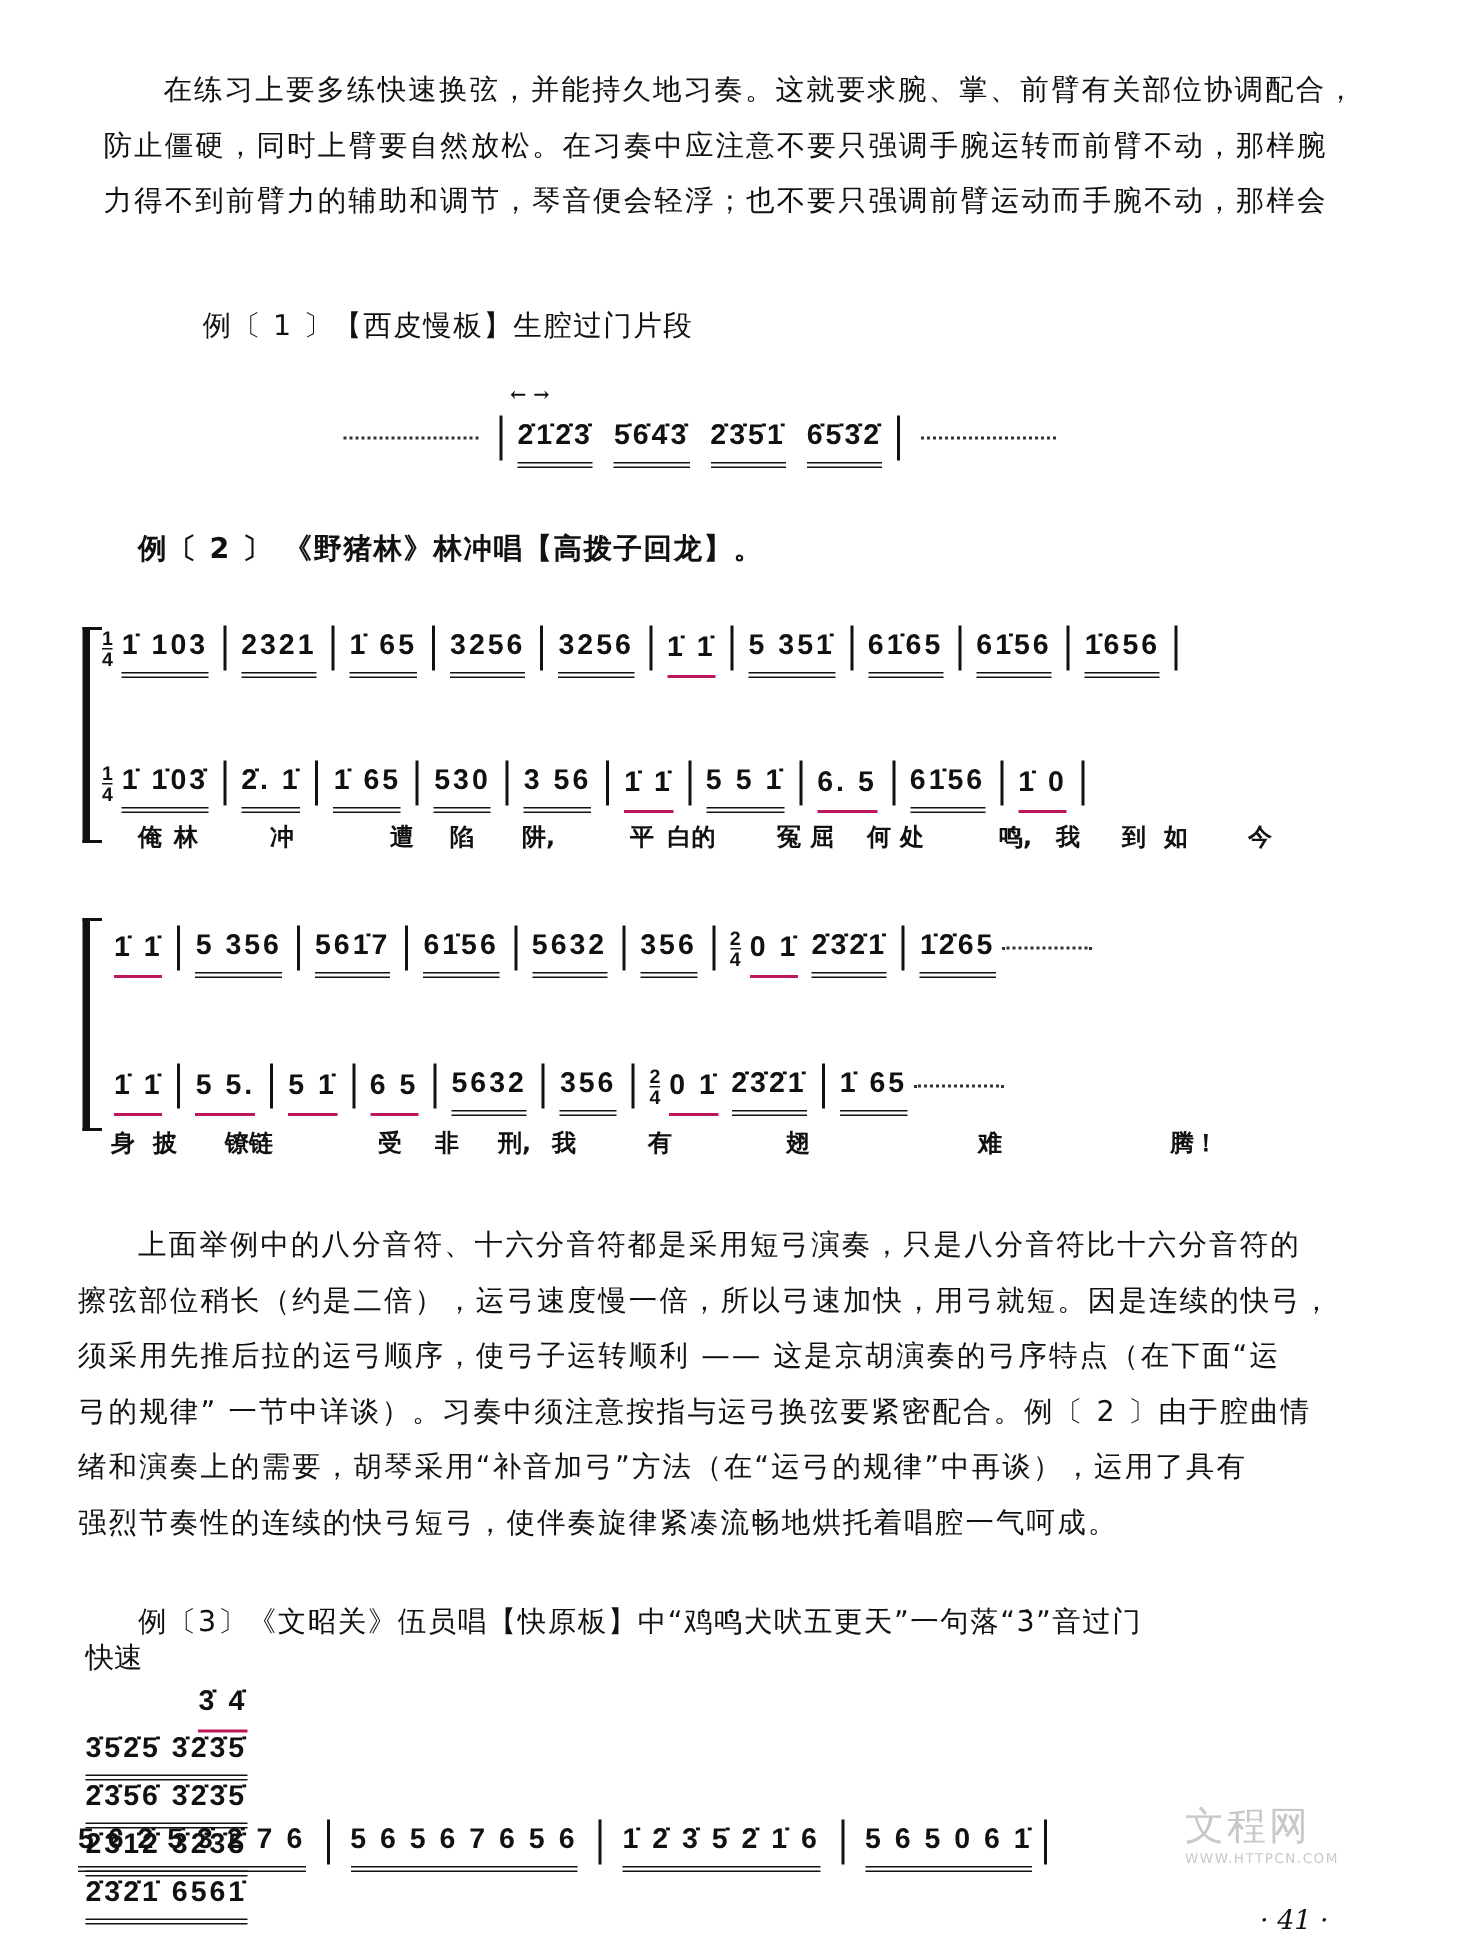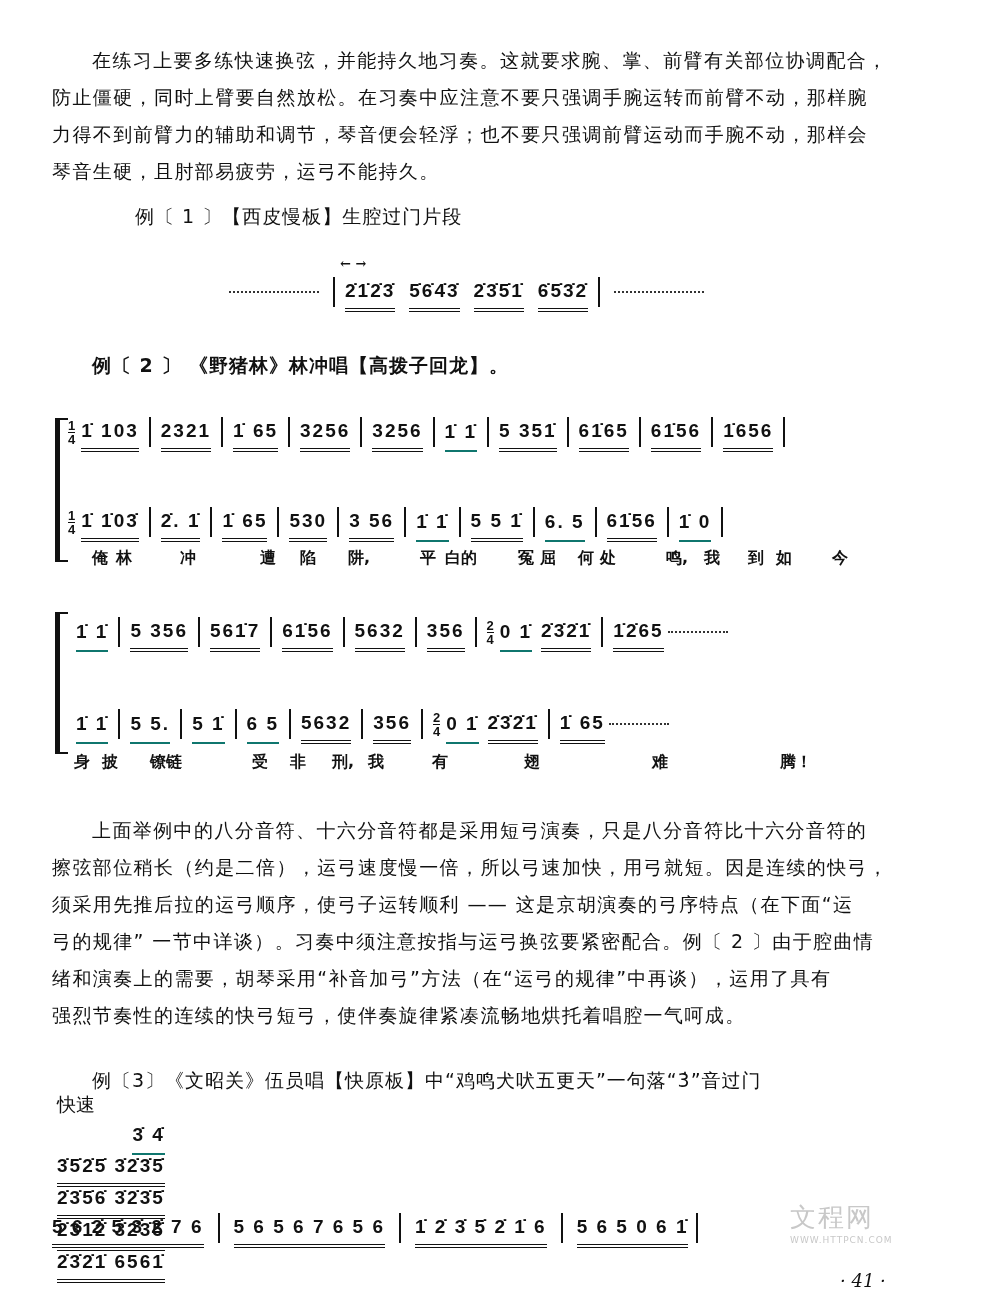--- a/index.html
+++ b/index.html
@@ -25,21 +25,21 @@
     }
     .bar {
       display: inline-block; width: 2px; height: 30px; background: #111;
       margin: 0 10px; align-self: center;
     }
     .measure { display: inline-flex; gap: 14px; align-items: flex-end; }
     .grp {
       display: inline-block; position: relative; font-size: 19px; letter-spacing: 2px;
       padding-bottom: 6px; border-bottom: 4px double #111; white-space: nowrap;
     }
-    .grp.single { border-bottom: 2px solid #0f766e; padding-bottom: 7px; }
+    .grp.single { border-bottom: 2px solid #be185d; padding-bottom: 7px; }
     .dots { display: inline-block; width: 90px; border-bottom: 2px dotted #333; height: 0; align-self: center; margin: 0 4px; }
     .tsig {
       display: inline-flex; flex-direction: column; align-items: center; font-size: 13px; line-height: 13px;
       margin-right: 6px; padding-bottom: 6px;
     }
     .tsig span:first-child { border-bottom: 1px solid #111; }
     .lyrics {
       position: absolute; font-size: 16px; font-weight: bold; white-space: nowrap;
       font-family: "DejaVu Sans", "Liberation Sans", sans-serif;
     }
@@ -56,25 +56,24 @@
     }
     .watermark {
       position: absolute; left: 790px; top: 1200px; color: #c8c8c8; font-size: 26px;
       font-family: "DejaVu Sans", sans-serif; letter-spacing: 2px;
     }
     .watermark small { display: block; font-size: 9px; letter-spacing: 1px; }
   </style>
 </head>
 <body>
 
-<div class="para" style="top:42px;">
+<div class="para" style="top:42px;margin-left:17px;">
   <span class="line indent">在练习上要多练快速换弦，并能持久地习奏。这就要求腕、掌、前臂有关部位协调配合，</span>
   <span class="line">防止僵硬，同时上臂要自然放松。在习奏中应注意不要只强调手腕运转而前臂不动，那样腕</span>
   <span class="line">力得不到前臂力的辅助和调节，琴音便会轻浮；也不要只强调前臂运动而手腕不动，那样会</span>
-  <span class="line">琴音生硬，且肘部易疲劳，运弓不能持久。</span>
 </div>
 
 <div class="caption" style="top:204px;margin-left:43px;">例〔 1 〕【西皮慢板】生腔过门片段</div>
 
 <div class="row" style="left:225px; top:272px;">
   <span class="dots"></span>
   <span class="bar"></span>
   <span class="measure">
     <span class="grp">2̇1̇2̇3̇</span>
     <span class="grp">5̇6̇4̇3̇</span>

